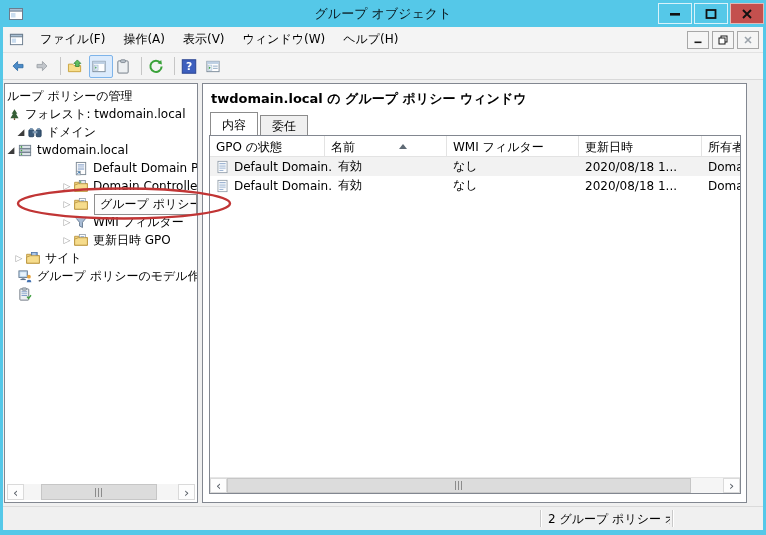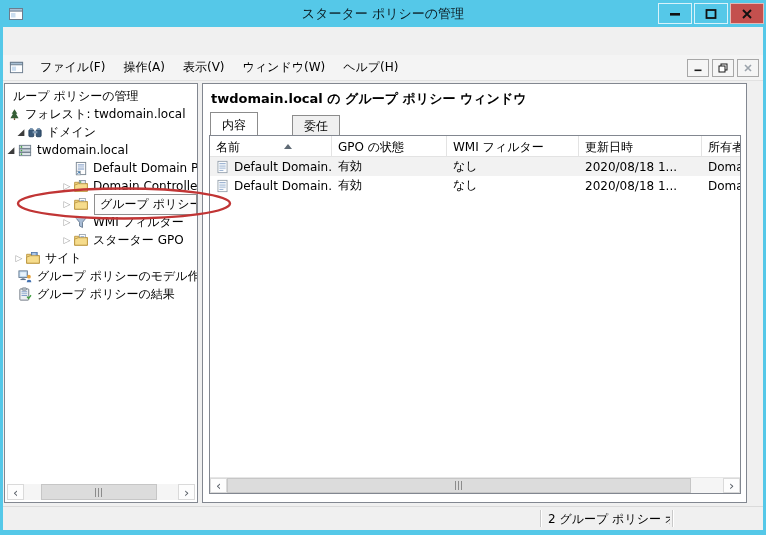--- a/index.html
+++ b/index.html
@@ -11,21 +11,21 @@
   .title-icon { width:16px; height:16px; margin-left:8px; display:inline-flex; }
   .title-text { position:absolute; left:0; right:0; text-align:center; font-size:13px; color:#0B1A20; }
   .win-controls { position:absolute; right:2px; top:3px; display:flex; gap:2px; z-index:3; }
   .win-btn { width:34px; height:21px; display:flex; align-items:center; justify-content:center; border:1px solid #D8F2FA; background:transparent; }
   .win-btn.close { background:#C4504E; border-color:#E4B8B6; }
   .win-btn svg { width:12px; height:10px; }
 
   
   .app { position:absolute; left:3px; right:3px; top:27px; bottom:5px; background:#F0F0F0; }
 
-  .menubar { height:26px; background:#F4F4F4; border-bottom:1px solid #E2E2E2; display:flex; align-items:center; padding:0 4px 0 6px;margin-top:28px; }
+  .menubar { height:26px; background:#F4F4F4; border-bottom:1px solid #E2E2E2; display:flex; align-items:center; padding:0 4px 0 6px; }
   .menu-appicon { width:15px; height:15px; display:inline-flex; margin-right:7px; }
   .menu-item { padding:4px 9px; cursor:default; }
   .mdi-controls { margin-left:auto; display:flex; gap:3px; }
   .mdi-btn { width:22px; height:18px; border:1px solid #A7A7A7; background:#F5F5F5; display:flex; align-items:center; justify-content:center; }
   .mdi-btn svg { width:10px; height:10px; }
 
   .toolbar { height:27px; background:#F4F4F4; border-bottom:1px solid #D9D9D9; display:flex; align-items:center; padding-left:5px; }
   .tb-btn { width:24px; height:23px; display:flex; align-items:center; justify-content:center; border:1px solid transparent; border-radius:2px; }
   .tb-btn.selected { background:#DCEBFC; border-color:#7EB4EA; }
   .tb-btn svg { width:17px; height:17px; }
@@ -40,21 +40,21 @@
   .arrow { width:12px; flex:0 0 12px; font-size:9px; color:#8B8B8B; text-align:center; line-height:18px; }
   .arrow.exp::before { content:"◢"; color:#3C3C3C; }
   .arrow.col::before { content:"▷"; color:#A0A0A0; }
   .ti { width:16px; height:15px; flex:0 0 16px; display:inline-flex; margin-right:4px; }
   .ti svg { width:100%; height:100%; }
   .tlabel { font-size:12px; }
   .edit-box { border:1px solid #8F8F8F; background:#FCFCFC; padding:1px 5px; max-width:118px; overflow:hidden; margin-left:1px; }
 
   .content-panel { position:absolute; left:199px; top:2px; width:545px; bottom:3px; background:#FFF; border:1px solid #828790; }
   .content-header { padding:6px 8px 3px 8px; font-weight:bold; font-size:13px; white-space:nowrap; overflow:hidden; }
-  .tabs { display:flex; align-items:flex-end; padding-left:7px; height:24px; position:relative; z-index:2;gap:32px; }
+  .tabs { display:flex; align-items:flex-end; padding-left:7px; height:24px; position:relative; z-index:2; }
   .tab { border:1px solid #8C8C8C; border-bottom:none; background:#F0F0F0; padding:2px 11px 2px 11px; height:20px; font-size:12px; margin-right:2px; }
   .tab.active { background:#FFF; height:23px; padding-top:4px; position:relative; }
 
   .listbox { position:absolute; left:6px; right:5px; top:51px; bottom:8px; border:1px solid #828790; background:#FFF; display:flex; flex-direction:column; overflow:hidden; }
   .lheader { display:flex; height:21px; border-bottom:1px solid #E3E3E3; flex:0 0 21px; }
   .hcell { padding:3px 6px 0 6px; border-right:1px solid #E3E3E3; white-space:nowrap; overflow:hidden; position:relative; font-size:12px; }
   .c1 { width:122px; flex:0 0 122px; } .c2 { width:115px; flex:0 0 115px; }
   .c3 { width:132px; flex:0 0 132px; } .c4 { width:123px; flex:0 0 123px; }
   .c5 { flex:1 1 auto; border-right:none;text-align:center; }
   .sort-asc { position:absolute; left:74px; top:8px; width:0; height:0; border-left:4px solid transparent; border-right:4px solid transparent; border-bottom:5px solid #5F6A75; }
@@ -83,21 +83,21 @@
 
   
   .annotation { position:absolute; left:15px; top:186px; width:218px; height:35px; z-index:5; pointer-events:none; }
 </style>
 </head>
 <body>
 
 <div class="window">
 
   <div class="titlebar">
-    <span class="title-text">スターター ポリシーの管理</span>
+    <span class="title-text">グループ オブジェクト</span>
     <span class="title-icon">
         <svg viewBox="0 0 16 16">
           <rect x="1.5" y="2.5" width="13" height="11" fill="#FDFEFF" stroke="#6B7C8D"></rect>
           <rect x="1.5" y="2.5" width="13" height="2.6" fill="#A8BFD4" stroke="#6B7C8D"></rect>
           <rect x="3" y="7" width="4.5" height="4.5" fill="#CADDF0"></rect>
         </svg>
       </span>
     <div class="win-controls">
       <div class="win-btn">
           <svg viewBox="0 0 12 10">
@@ -223,21 +223,21 @@
               <rect x="8" y="9.4" width="5" height="1.2" fill="#9FB6CC"></rect>
             </svg>
           </span>
         </div>
     </div>
 
     <div class="main">
 
       <div class="tree-panel">
         <div class="tree">
-          <div class="trow" style="padding-left:8px">
+          <div class="trow" style="padding-left:2px">
             <span class="tlabel">ループ ポリシーの管理</span>
           </div>
           <div class="trow" style="padding-left:3px">
             <span class="ti" style="flex-basis:13px;width:13px">
                 <svg viewBox="0 0 16 16">
                   <path d="M8 1.5 L11.5 7 H9.8 L13 12.5 H3 L6.2 7 H4.5 Z" fill="#355E35"></path>
                   <rect x="7.2" y="12.5" width="1.6" height="2.3" fill="#6B4F2E"></rect>
                 </svg>
               </span>
             <span class="tlabel">フォレスト: twdomain.local</span>
@@ -326,21 +326,21 @@
             <span class="ti">
                 <svg viewBox="0 0 16 16">
                   <path d="M1.2 3.5 H6 L7.4 5 H14.8 V13 H1.2 Z" fill="#EFD27E" stroke="#B8923C" stroke-width="0.9"></path>
                   <rect x="6.2" y="1.6" width="6.4" height="8" fill="#FFF" stroke="#8A96A3" stroke-width="0.8"></rect>
                   <rect x="7.4" y="3.2" width="4" height="0.9" fill="#8FA9CC"></rect>
                   <rect x="7.4" y="4.9" width="4" height="0.9" fill="#8FA9CC"></rect>
                   <rect x="7.4" y="6.6" width="4" height="0.9" fill="#8FA9CC"></rect>
                   <path d="M1.2 6.5 L5.2 5 H14.8 V13 H1.2 Z" fill="#F6DC8C" stroke="#B8923C" stroke-width="0.9"></path>
                 </svg>
               </span>
-            <span class="tlabel">スターター GPO</span>
+            <span class="tlabel">更新日時 GPO</span>
           </div>
           <div class="trow" style="padding-left:8px">
             <span class="arrow col"></span>
             <span class="ti">
                 <svg viewBox="0 0 16 16">
                   <path d="M1.2 3.5 H6 L7.4 5 H14.8 V13 H1.2 Z" fill="#EFD27E" stroke="#B8923C" stroke-width="0.9"></path>
                   <rect x="6.5" y="1.6" width="6" height="8" fill="#7FA7D8" stroke="#4A6FA0" stroke-width="0.8"></rect>
                   <g fill="#FFF">
                     <rect x="7.5" y="2.6" width="1.2" height="1.2"></rect>
                     <rect x="9.4" y="2.6" width="1.2" height="1.2"></rect>
@@ -373,21 +373,20 @@
             <span class="ti">
                 <svg viewBox="0 0 16 16">
                   <rect x="2.5" y="2" width="9.5" height="12" rx="0.8" fill="#EDF0F2" stroke="#707A84"></rect>
                   <rect x="5" y="0.9" width="4.5" height="2.6" rx="0.7" fill="#B9C2CB" stroke="#707A84" stroke-width="0.7"></rect>
                   <rect x="4.3" y="4.6" width="6" height="1" fill="#7A98C4"></rect>
                   <rect x="4.3" y="6.6" width="6" height="1" fill="#9AB2D4"></rect>
                   <rect x="4.3" y="8.6" width="6" height="1" fill="#7A98C4"></rect>
                   <path d="M10.2 10.2 l1.6 2 2.6-3.4" stroke="#3E9E3E" stroke-width="1.4" fill="none"></path>
                 </svg>
               </span>
-            <span class="tlabel">グループ ポリシーの結果</span>
           </div>
         </div>
         <div class="hscroll">
           <div class="sb-btn l"></div>
           <div class="sb-track">
             <div class="sb-thumb" style="margin-left:17px;width:116px">
                 <div class="grip"></div>
               </div>
           </div>
           <div class="sb-btn r"></div>
@@ -396,22 +395,22 @@
 
       <div class="content-panel">
         <div class="content-header">twdomain.local の グループ ポリシー ウィンドウ</div>
         <div class="tabs">
           <div class="tab active">内容</div>
           <div class="tab">委任</div>
         </div>
 
         <div class="listbox">
           <div class="lheader">
+            <div class="hcell c2">GPO の状態</div>
             <div class="hcell c1"><span>名前</span><span class="sort-asc"></span></div>
-            <div class="hcell c2">GPO の状態</div>
             <div class="hcell c3">WMI フィルター</div>
             <div class="hcell c4">更新日時</div>
             <div class="hcell c5">所有者</div>
           </div>
           <div class="lrow alt">
             <div class="bcell name c1">
                 <span class="ti">
                   <svg viewBox="0 0 16 16">
                     <rect x="2.8" y="1.5" width="10.4" height="13" fill="#FCFDFE" stroke="#8A96A3" stroke-width="0.9"></rect>
                     <rect x="4.4" y="3.4" width="7.2" height="1" fill="#8FA9CC"></rect>

